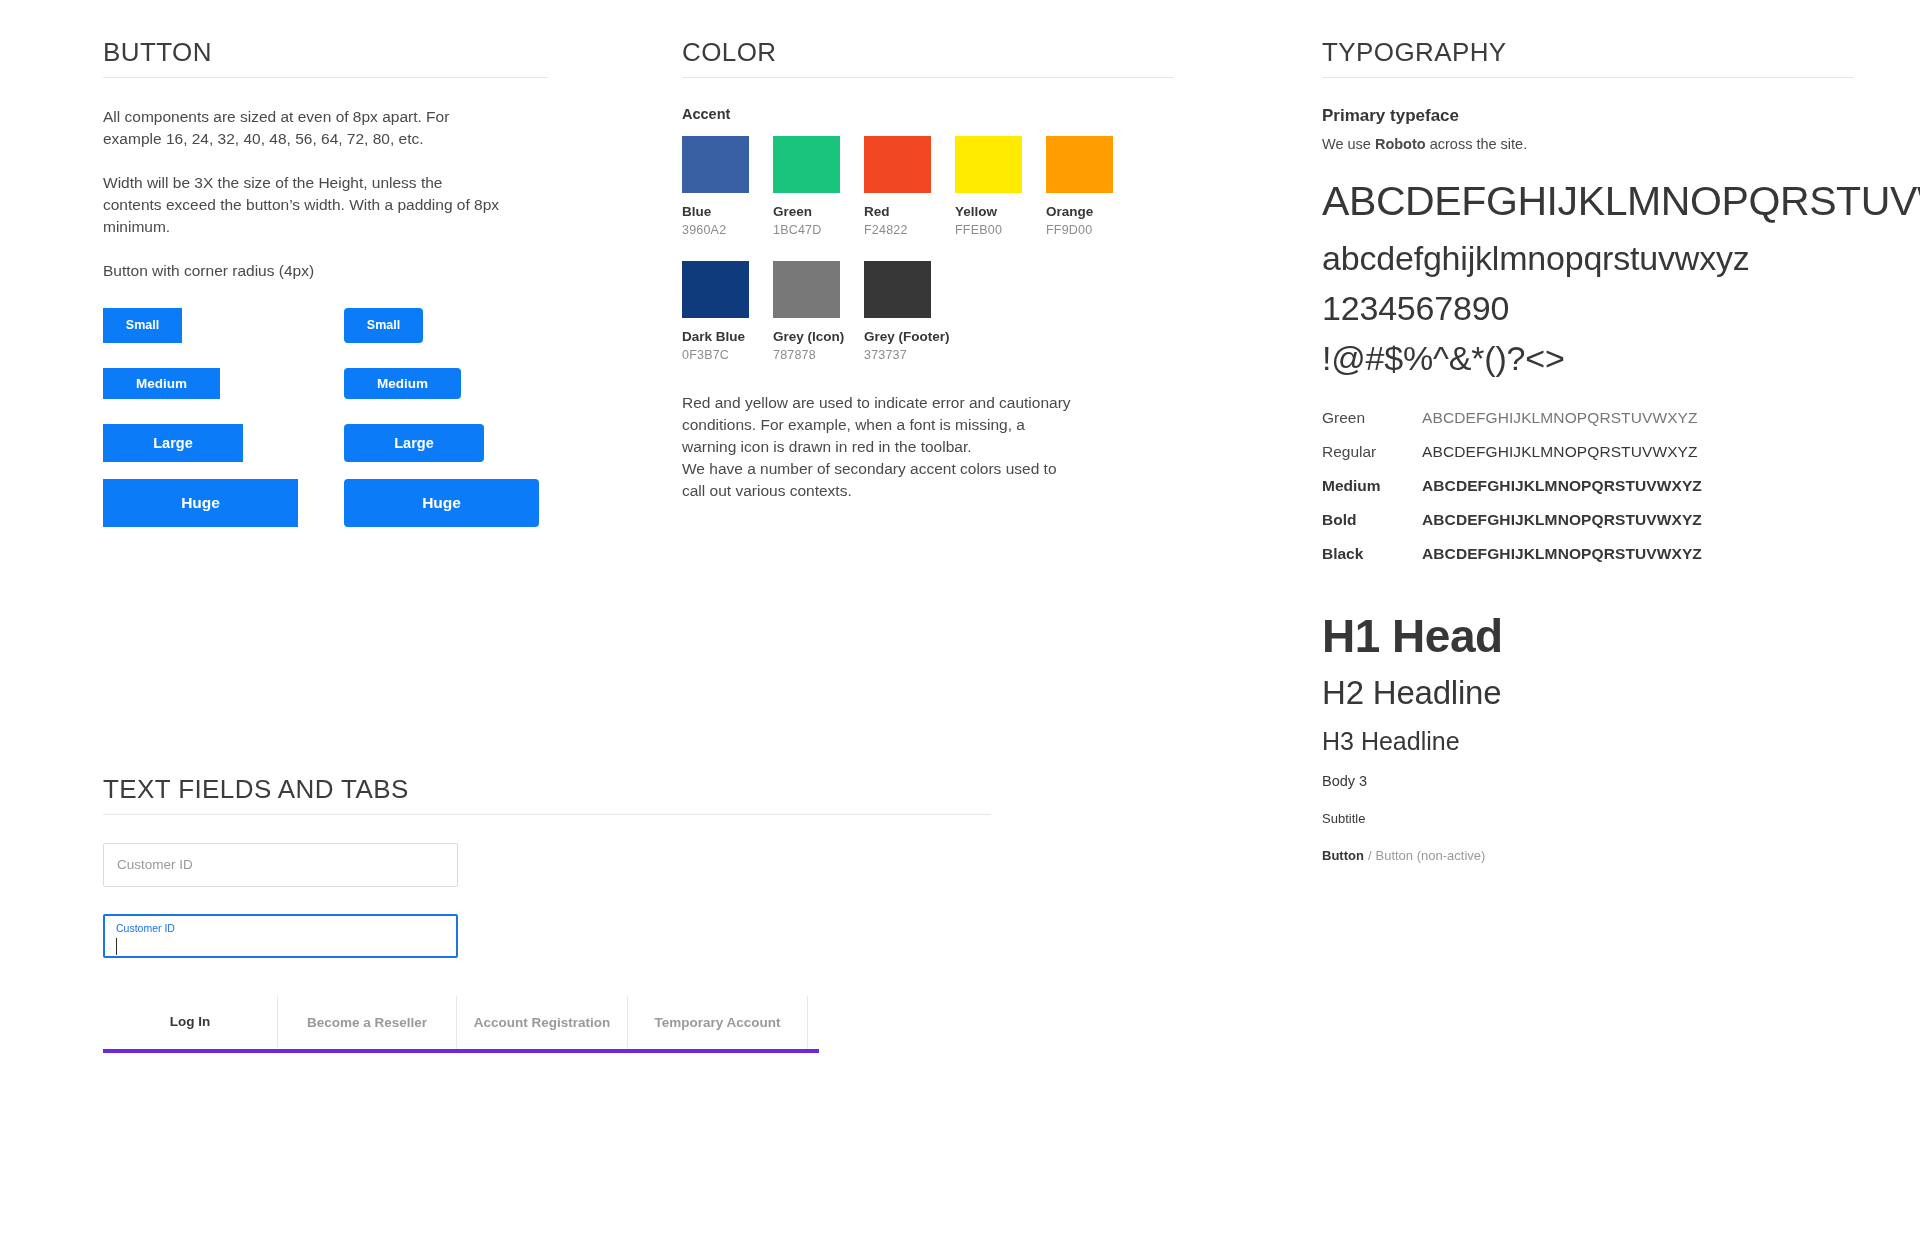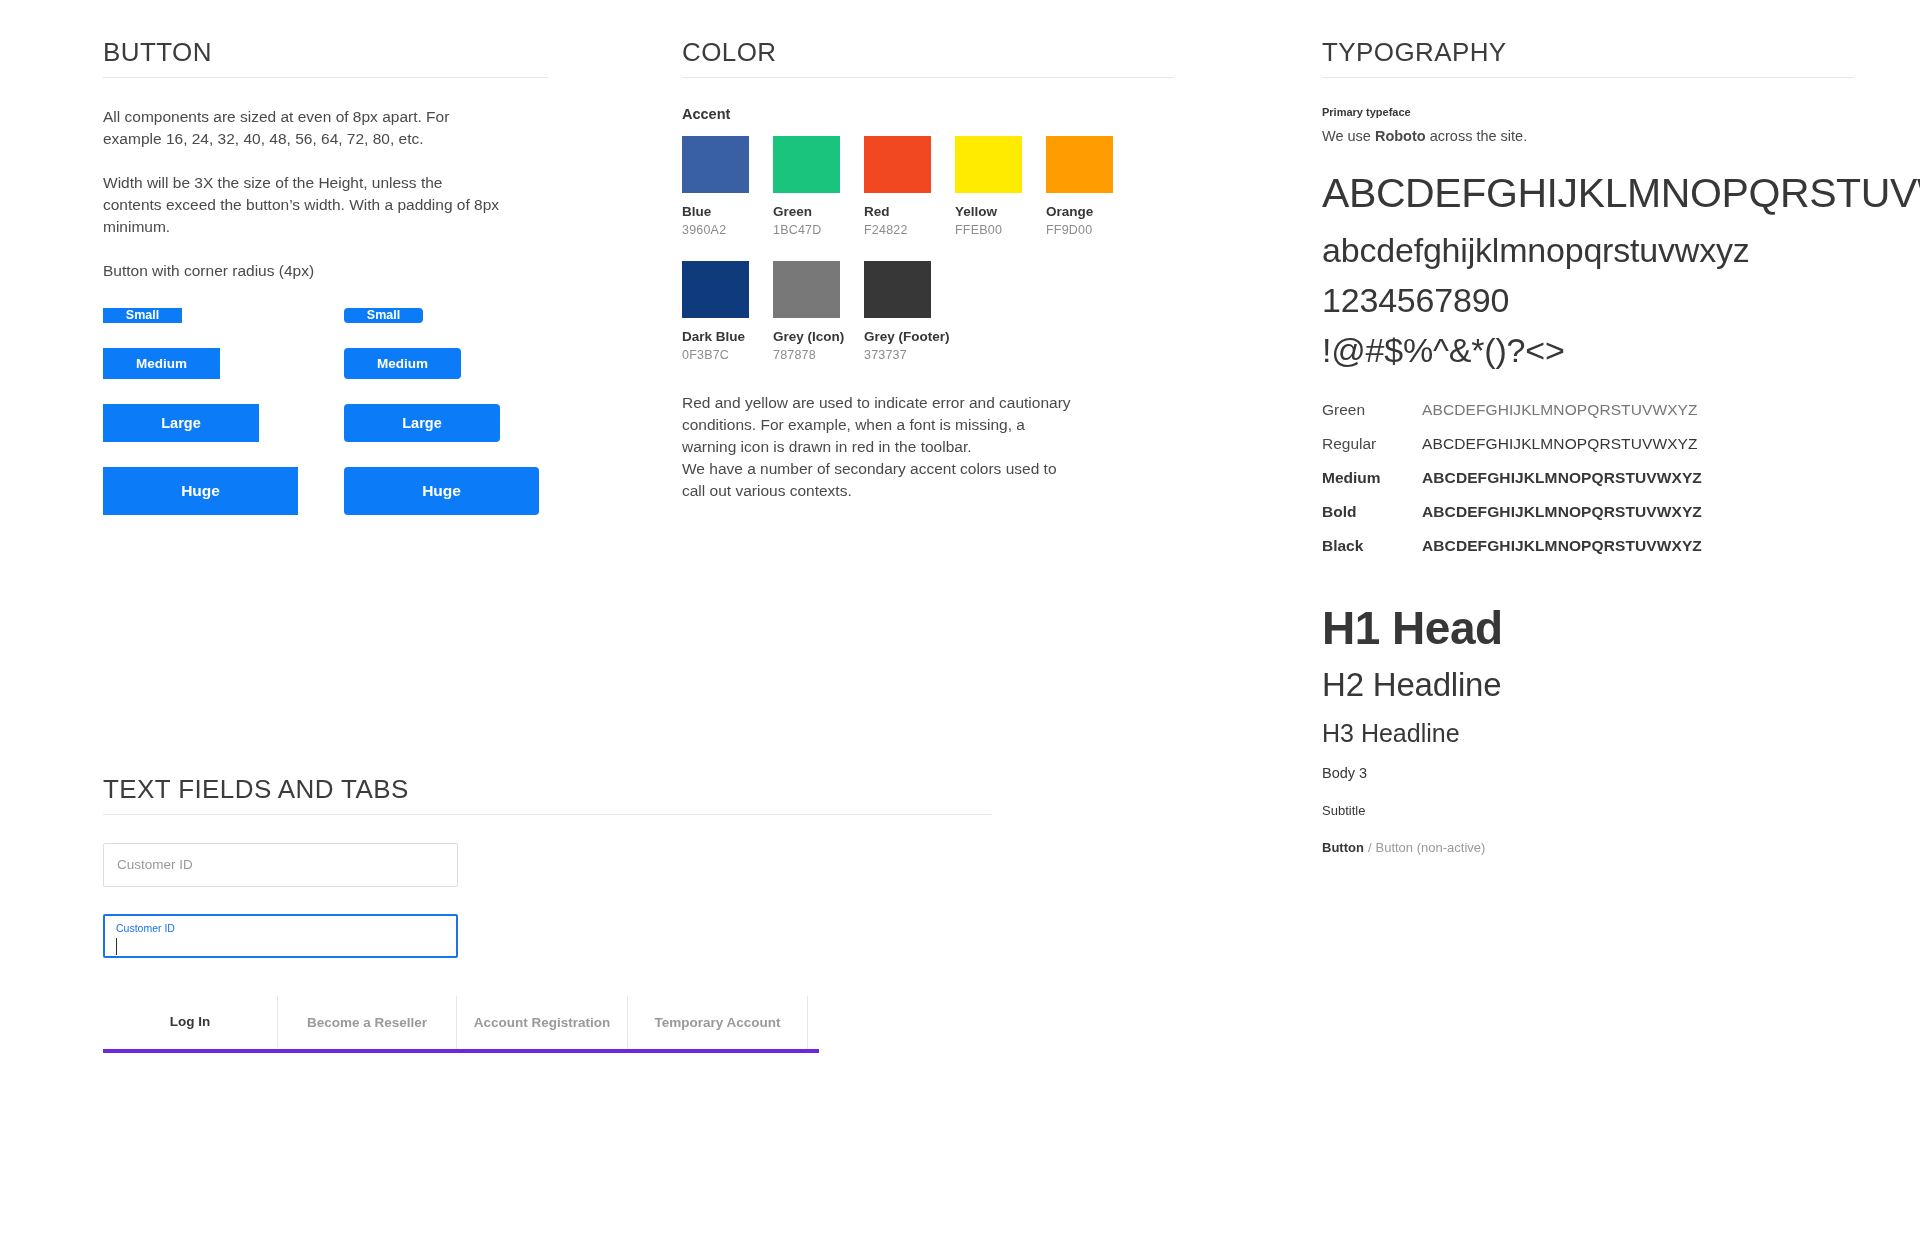--- a/index.html
+++ b/index.html
@@ -77,23 +77,23 @@
     justify-content: center;
     background: #0b7bf7;
     color: #ffffff;
     font-weight: 700;
     border: 0;
     padding: 0;
     cursor: pointer;
     box-sizing: border-box;
     font-family: "Liberation Sans", sans-serif;
   }
-  .btn-small  { width: 79px;  height: 15px; font-size: 12.5px; margin-bottom: 25px; }
+  .btn-small  { width: 79px;  height: 35px; font-size: 12.5px; margin-bottom: 25px; }
   .btn-medium { width: 117px; height: 31px; font-size: 13.5px; margin-bottom: 25px; }
-  .btn-large  { width: 156px; height: 38px; font-size: 14.5px; margin-bottom: 25px; }
+  .btn-large  { width: 140px; height: 38px; font-size: 14.5px; margin-bottom: 17px; }
   .btn-huge   { width: 195px; height: 48px; font-size: 15.5px; margin-bottom: 0; }
   .rounded .btn { border-radius: 4px; }
 
   
   .swatch-group-label {
     font-size: 14.5px;
     font-weight: 700;
     color: #373737;
     margin: 0 0 14px 0;
   }
@@ -120,21 +120,21 @@
     font-size: 12.5px;
     color: #8c8c8c;
     margin-top: 3px;
     letter-spacing: 0.2px;
   }
   .swatch-row-2 { margin-bottom: 30px; }
   .color-copy { max-width: 400px; }
 
   
   .type-sub {
-    font-size: 11px;
+    font-size: 17px;
     font-weight: 700;
     color: #373737;
     margin: 0 0 10px 0;
   }
   .type-note {
     font-size: 14.5px;
     color: #4a4a4a;
     margin: 0 0 24px 0;
   }
   .type-note b { font-weight: 700; }

